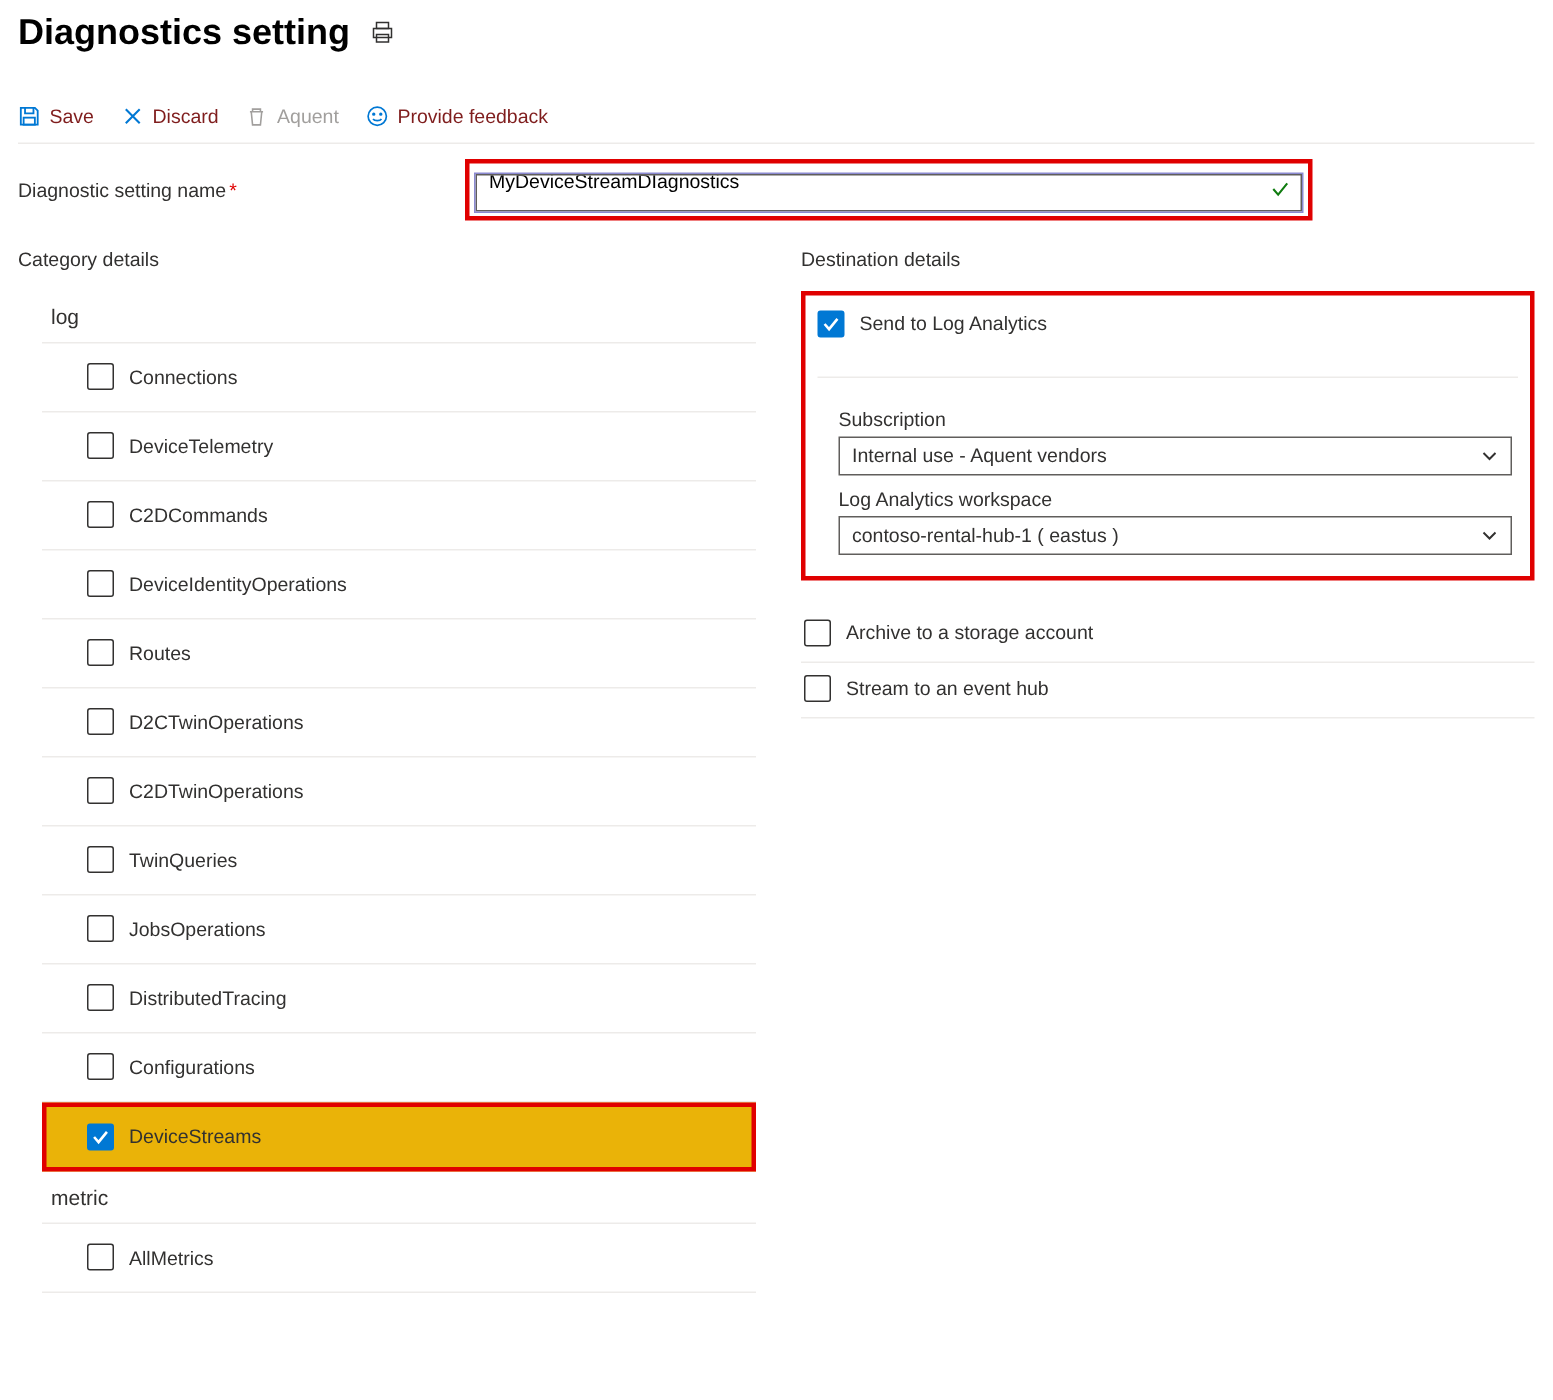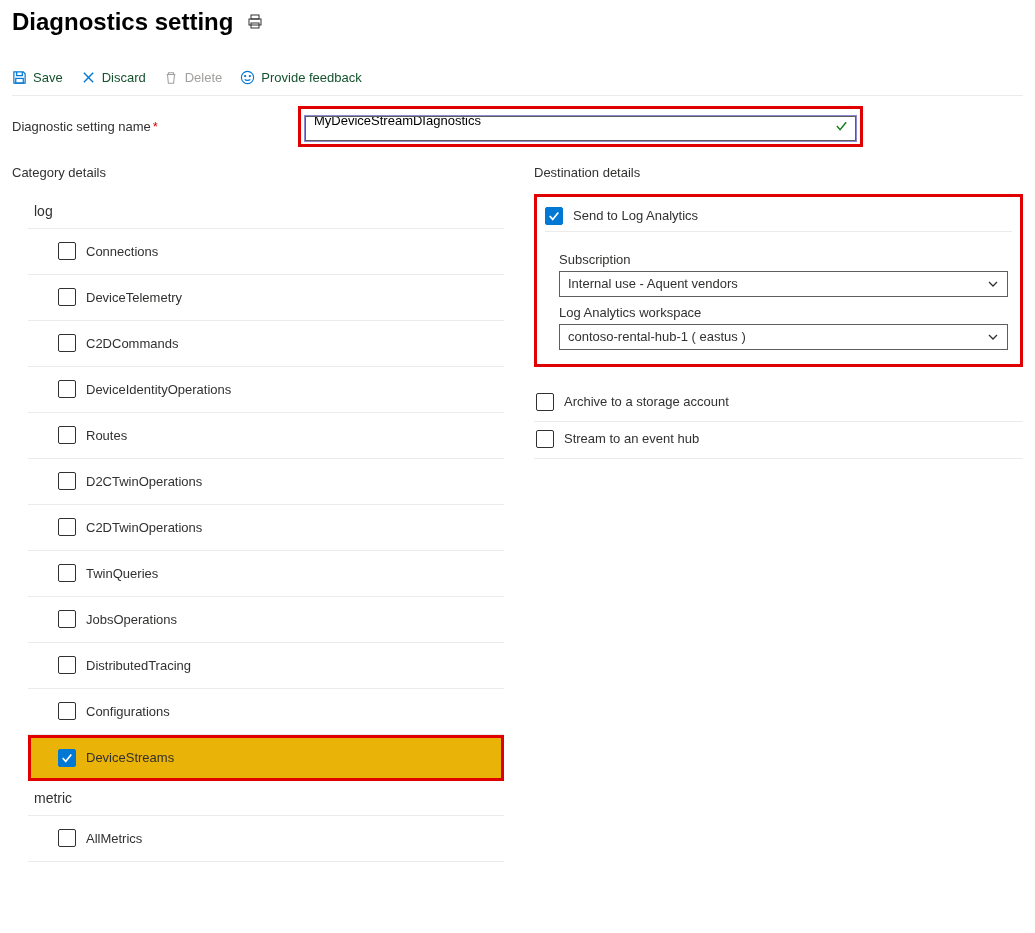--- a/index.html
+++ b/index.html
@@ -30,29 +30,29 @@
     gap: 18px;
     padding: 6px 0 10px 0;
     border-bottom: 1px solid #edebe9;
     margin-bottom: 10px;
   }
   .toolbar-btn {
     display: inline-flex;
     align-items: center;
     gap: 6px;
     cursor: pointer;
-    color: #14532d;
+    color: #7f1d1d;
     font-size: 13px;
   }
   .toolbar-btn.disabled { color: #a19f9d; cursor: default; }
   .toolbar-icon { width: 15px; height: 15px; display: inline-flex; align-items: center; justify-content: center; }
   .name-row {
     display: flex;
     align-items: center;
-    gap: 8px;
+    gap: 20px;
     margin-bottom: 18px;
   }
   .field-label { flex: 0 0 278px; font-size: 13px; }
   .req { color: #e00000; margin-left: 2px; }
   .name-input-wrap {
     position: relative;
     border: 3px solid #e00000;
     padding: 4px 4px 3px 4px;
   }
   .name-input {
@@ -112,21 +112,21 @@
   .cb svg { display: none; }
   .cb-label { font-size: 13px; }
   .dest-box {
     border: 3px solid #e00000;
     padding: 6px 8px 14px 8px;
     margin-bottom: 18px;
   }
   .dest-header {
     display: flex;
     align-items: center;
-    padding: 4px 0 6px 0;
+    padding: 4px 0 26px 0;
     border-bottom: 1px solid #edebe9;
   }
   .dest-sub {
     padding: 12px 4px 0 14px;
   }
   .sub-label { font-size: 13px; margin-bottom: 4px; margin-top: 8px; }
   .select {
     width: 100%;
     height: 26px;
     border: 1px solid #605e5c;
@@ -180,21 +180,21 @@
         </svg>
     </span>
     <span>Discard</span>
   </span>
   <span class="toolbar-btn disabled">
     <span class="toolbar-icon">
       <svg width="14" height="14" viewBox="0 0 16 16" fill="none" stroke="#a19f9d" stroke-width="1.2">
         <path d="M3 4h10M5 4V2h6v2M4 4l1 10h6l1-10"></path>
       </svg>
     </span>
-    <span>Delete</span>
+    <span>Aquent</span>
   </span>
   <span class="toolbar-btn">
     <span class="toolbar-icon">
       <svg width="15" height="15" viewBox="0 0 16 16" fill="none" stroke="#0078d4" stroke-width="1.2">
         <circle cx="8" cy="8" r="6.5"></circle>
           <circle cx="5.5" cy="6.5" r="0.6" fill="#0078d4"></circle>
           <circle cx="10.5" cy="6.5" r="0.6" fill="#0078d4"></circle>
           <path d="M5 10c1 1.5 5 1.5 6 0"></path>
       </svg>
     </span>

